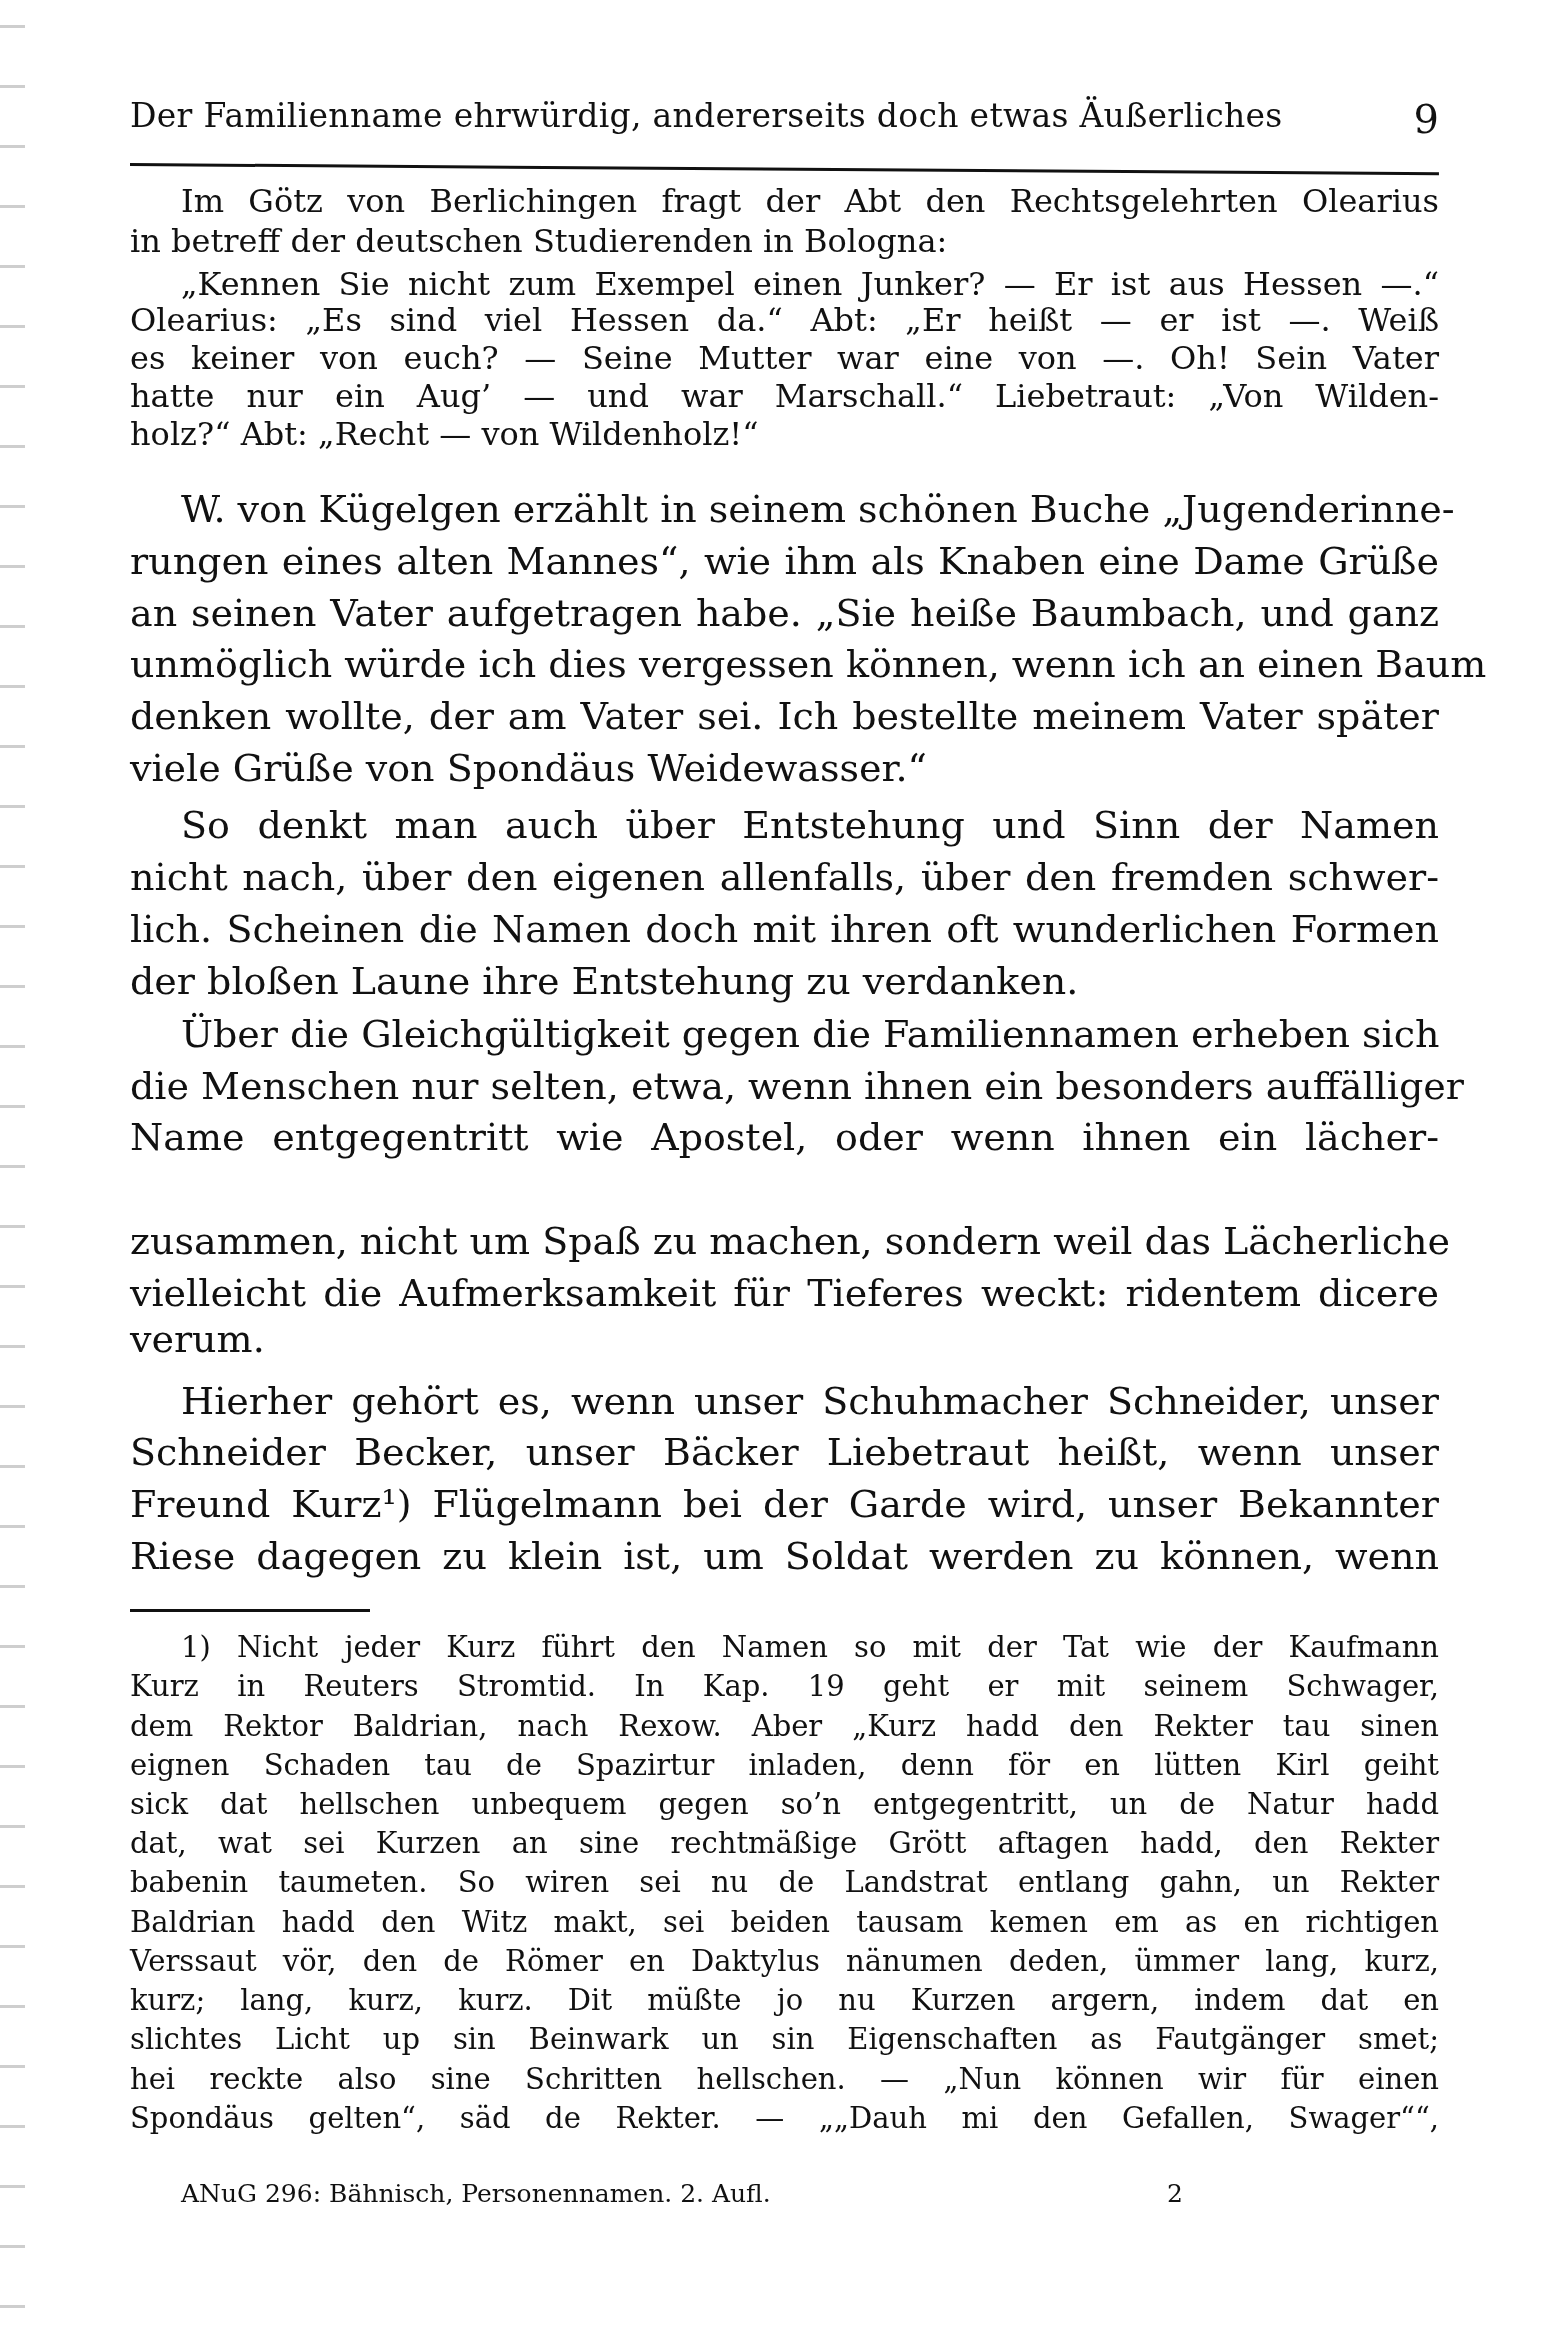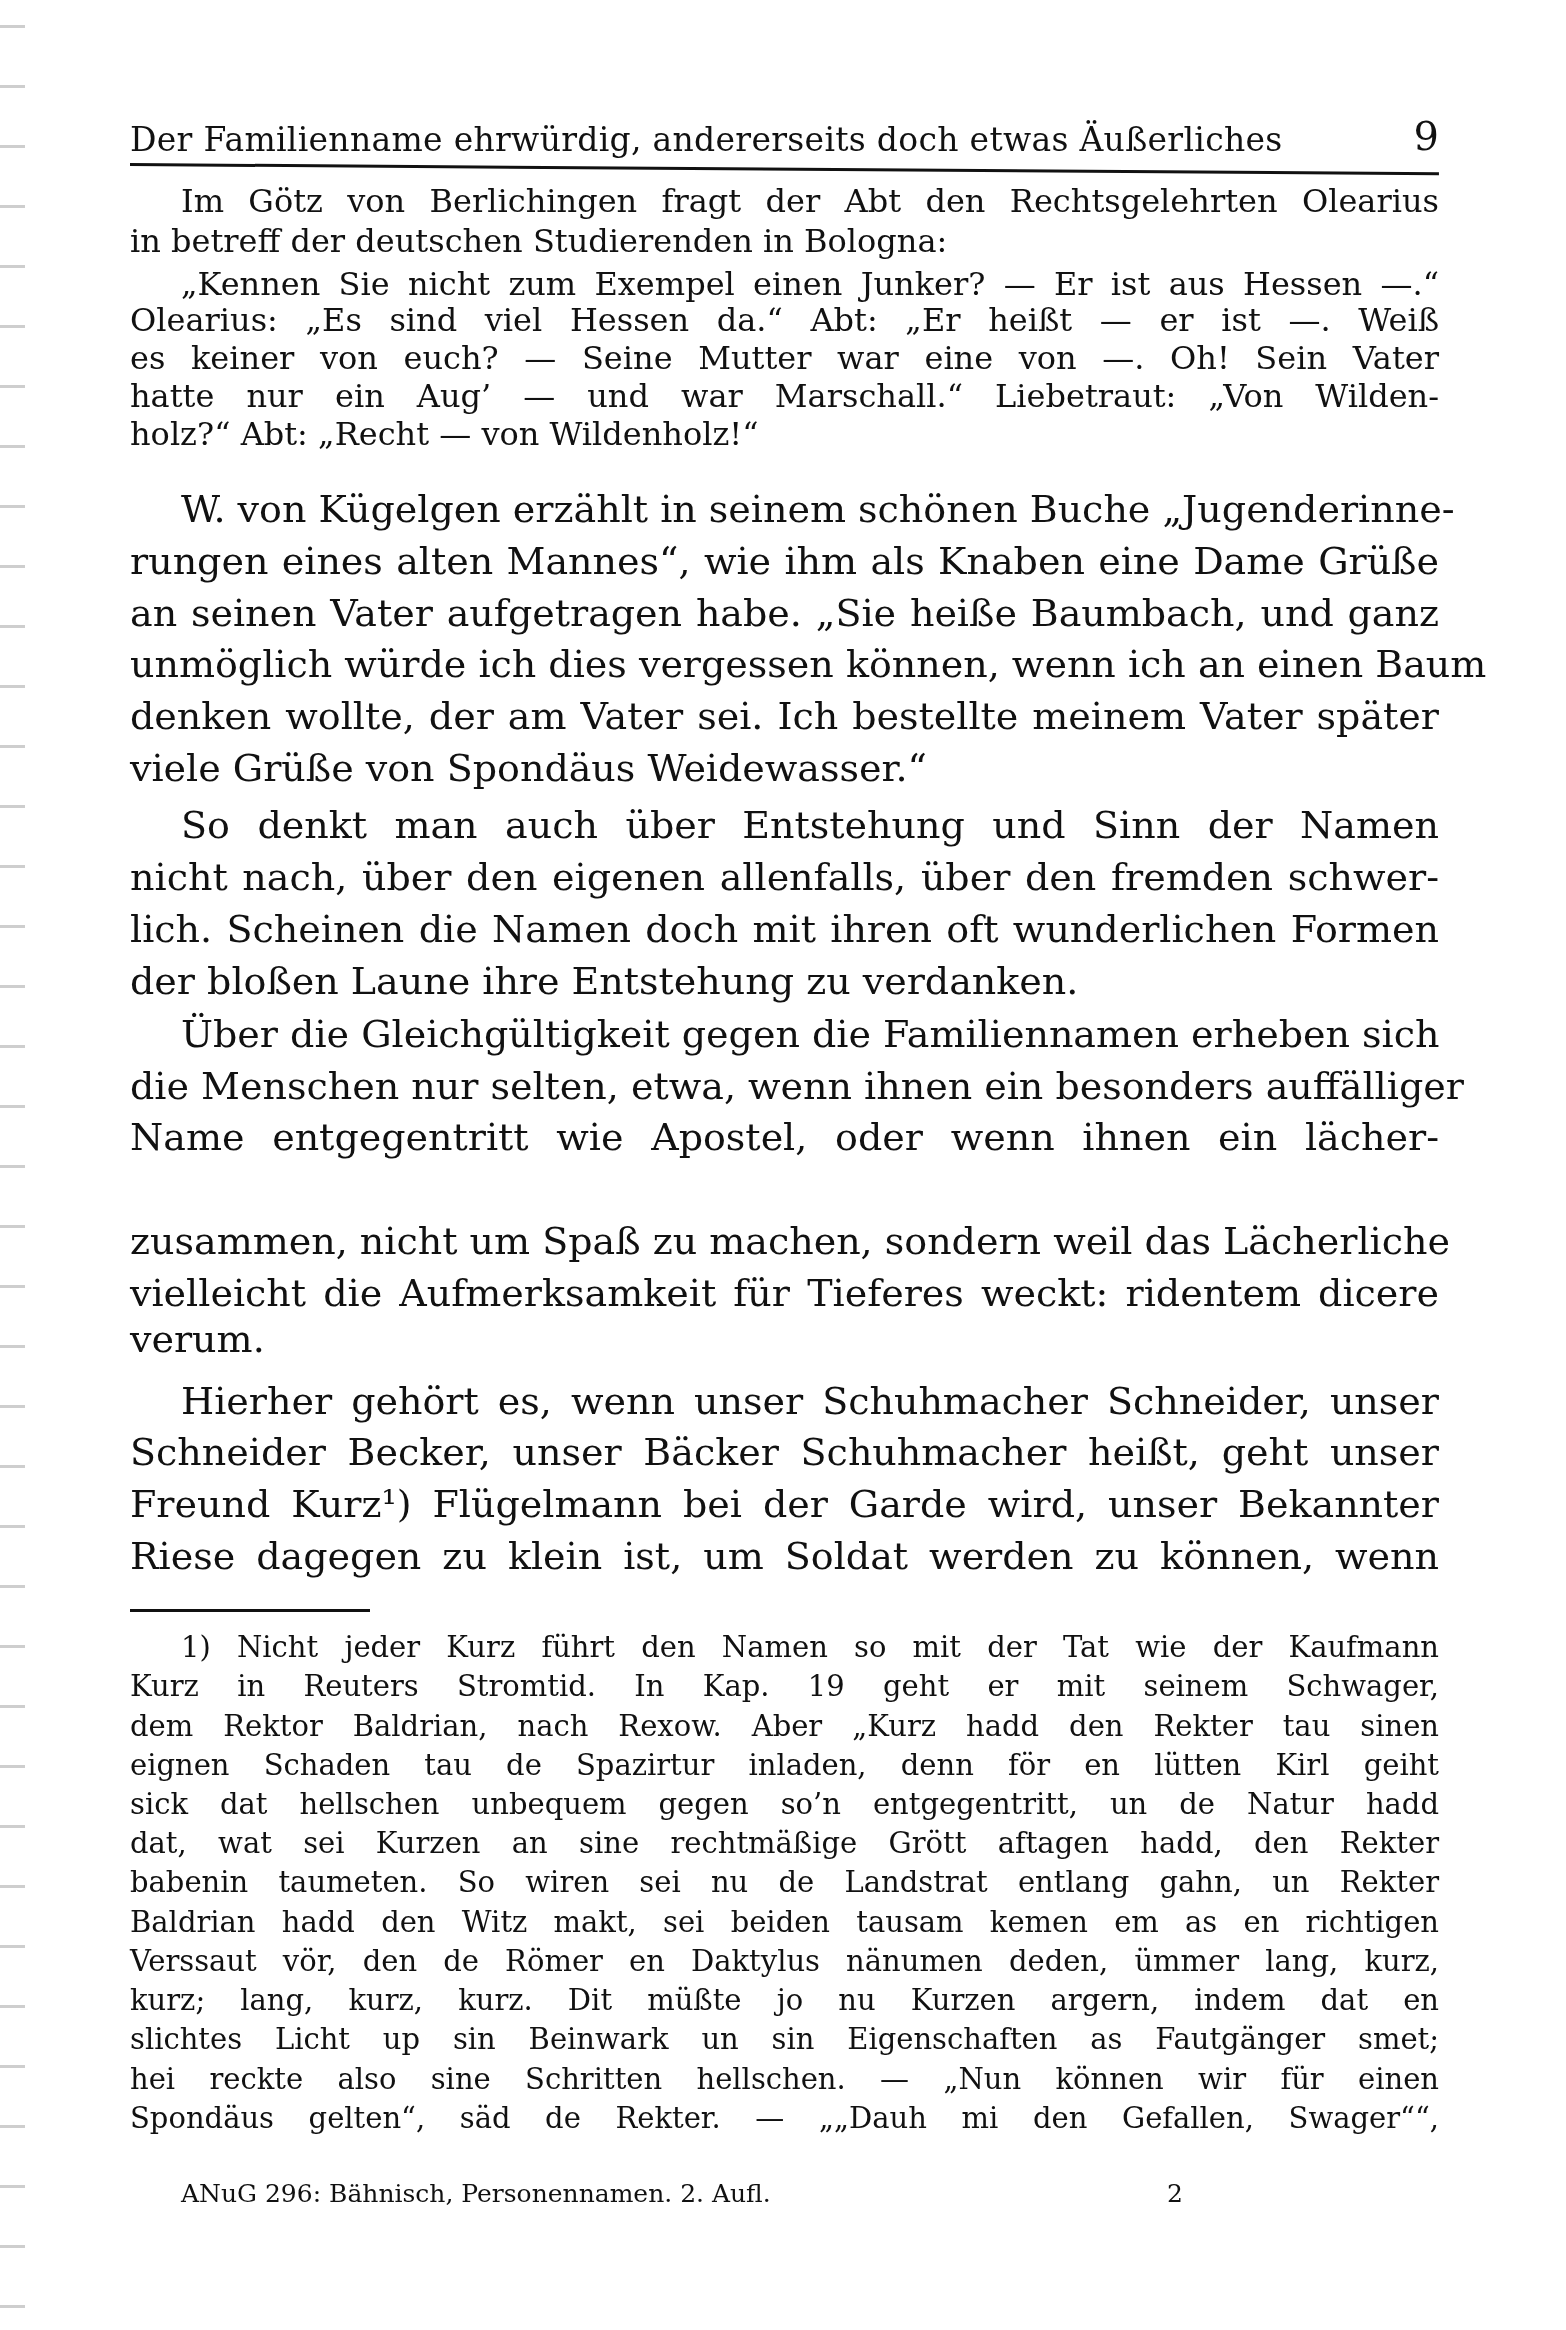--- a/index.html
+++ b/index.html
@@ -2,22 +2,22 @@
 <html style="font-size:10px"><head>
 <meta charset="utf-8">
 <style>
   html, body { margin:0; padding:0; background:#ffffff; }
   body { width:1566px; height:2330px; position:relative; overflow:hidden;
          font-family:"DejaVu Serif", serif; color:#111111; }
   .page { position:absolute; left:0; top:0; width:1566px; height:2330px; }
   .margin-speckle { position:absolute; left:0; top:0; width:25px; height:2330px;
          background: repeating-linear-gradient(180deg, transparent 0 25px, rgba(0,0,0,0.55) 25px 28px, transparent 28px 60px);
          opacity:0.35; }
-  .header { position:absolute; left:130px; top:108px; width:1309px; height:51px;
-         font-size:33px; display:flex; justify-content:space-between; align-items:flex-end; }
+  .header { position:absolute; left:130px; top:96px; width:1309px; height:51px;
+         font-size:33px; display:flex; justify-content:space-between; }
   .header .running-title { letter-spacing:0.3px; }
   .header .page-number { font-size:40px; }
   .header-rule { position:absolute; left:130px; top:163px; width:1309px; height:3.2px; background:#111; transform:rotate(0.4deg); transform-origin:left; }
   .line { position:absolute; left:130px; width:1309px; white-space:nowrap; overflow:visible; }
   .body-line { font-size:38px; height:44px; line-height:44px; }
   .small-line { font-size:32px; height:37px; line-height:37px; }
   .foot-line { font-size:29px; height:34px; line-height:34px; }
   .justify { text-align:justify; text-align-last:justify; }
   .indent { padding-left:51px; box-sizing:border-box; }
   .foot-rule { position:absolute; left:130px; top:1609px; width:240px; height:2.5px; background:#111; }
@@ -58,21 +58,21 @@
   <div class="line body-line" style="top:959px">der bloßen Laune ihre Entstehung zu verdanken.</div>
 
   <div class="line body-line justify indent" style="top:1012px">Über die Gleichgültigkeit gegen die Familiennamen erheben sich</div>
   <div class="line body-line justify" style="top:1064px">die Menschen nur selten, etwa, wenn ihnen ein besonders auffälliger</div>
   <div class="line body-line justify" style="top:1115px">Name entgegentritt wie Apostel, oder wenn ihnen ein lächer-</div>
   <div class="line body-line justify" style="top:1219px">zusammen, nicht um Spaß zu machen, sondern weil das Lächerliche</div>
   <div class="line body-line justify" style="top:1271px">vielleicht die Aufmerksamkeit für Tieferes weckt: ridentem dicere</div>
   <div class="line body-line" style="top:1317px">verum.</div>
 
   <div class="line body-line justify indent" style="top:1379px">Hierher gehört es, wenn unser Schuhmacher Schneider, unser</div>
-  <div class="line body-line justify" style="top:1430px">Schneider Becker, unser Bäcker Schuhmacher heißt, geht unser</div>
+  <div class="line body-line justify" style="top:1430px">Schneider Becker, unser Bäcker Liebetraut heißt, wenn unser</div>
   <div class="line body-line justify" style="top:1482px">Freund Kurz¹) Flügelmann bei der Garde wird, unser Bekannter</div>
   <div class="line body-line justify" style="top:1534px">Riese dagegen zu klein ist, um Soldat werden zu können, wenn</div>
 
   <div class="foot-rule"></div>
 
   <div class="line foot-line justify indent" style="top:1630px">1) Nicht jeder Kurz führt den Namen so mit der Tat wie der Kaufmann</div>
   <div class="line foot-line justify" style="top:1669px">Kurz in Reuters Stromtid.  In Kap. 19 geht er mit seinem Schwager,</div>
   <div class="line foot-line justify" style="top:1709px">dem Rektor Baldrian, nach Rexow.  Aber „Kurz hadd den Rekter tau sinen</div>
   <div class="line foot-line justify" style="top:1748px">eignen Schaden tau de Spazirtur inladen, denn för en lütten Kirl geiht</div>
   <div class="line foot-line justify" style="top:1787px">sick dat hellschen unbequem gegen so’n entgegentritt, un de Natur hadd</div>

